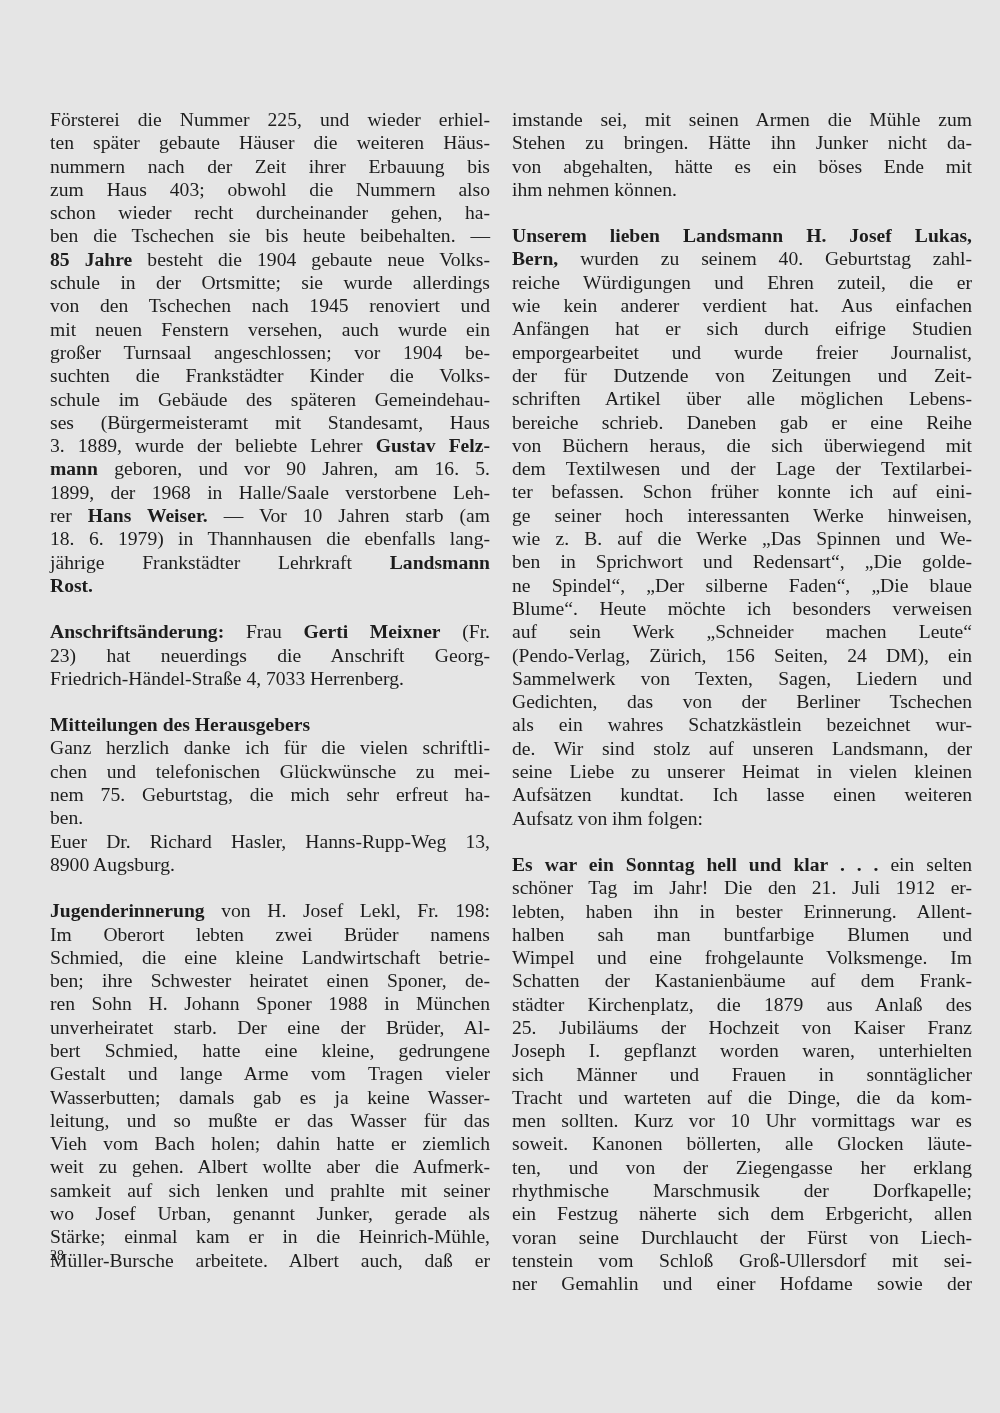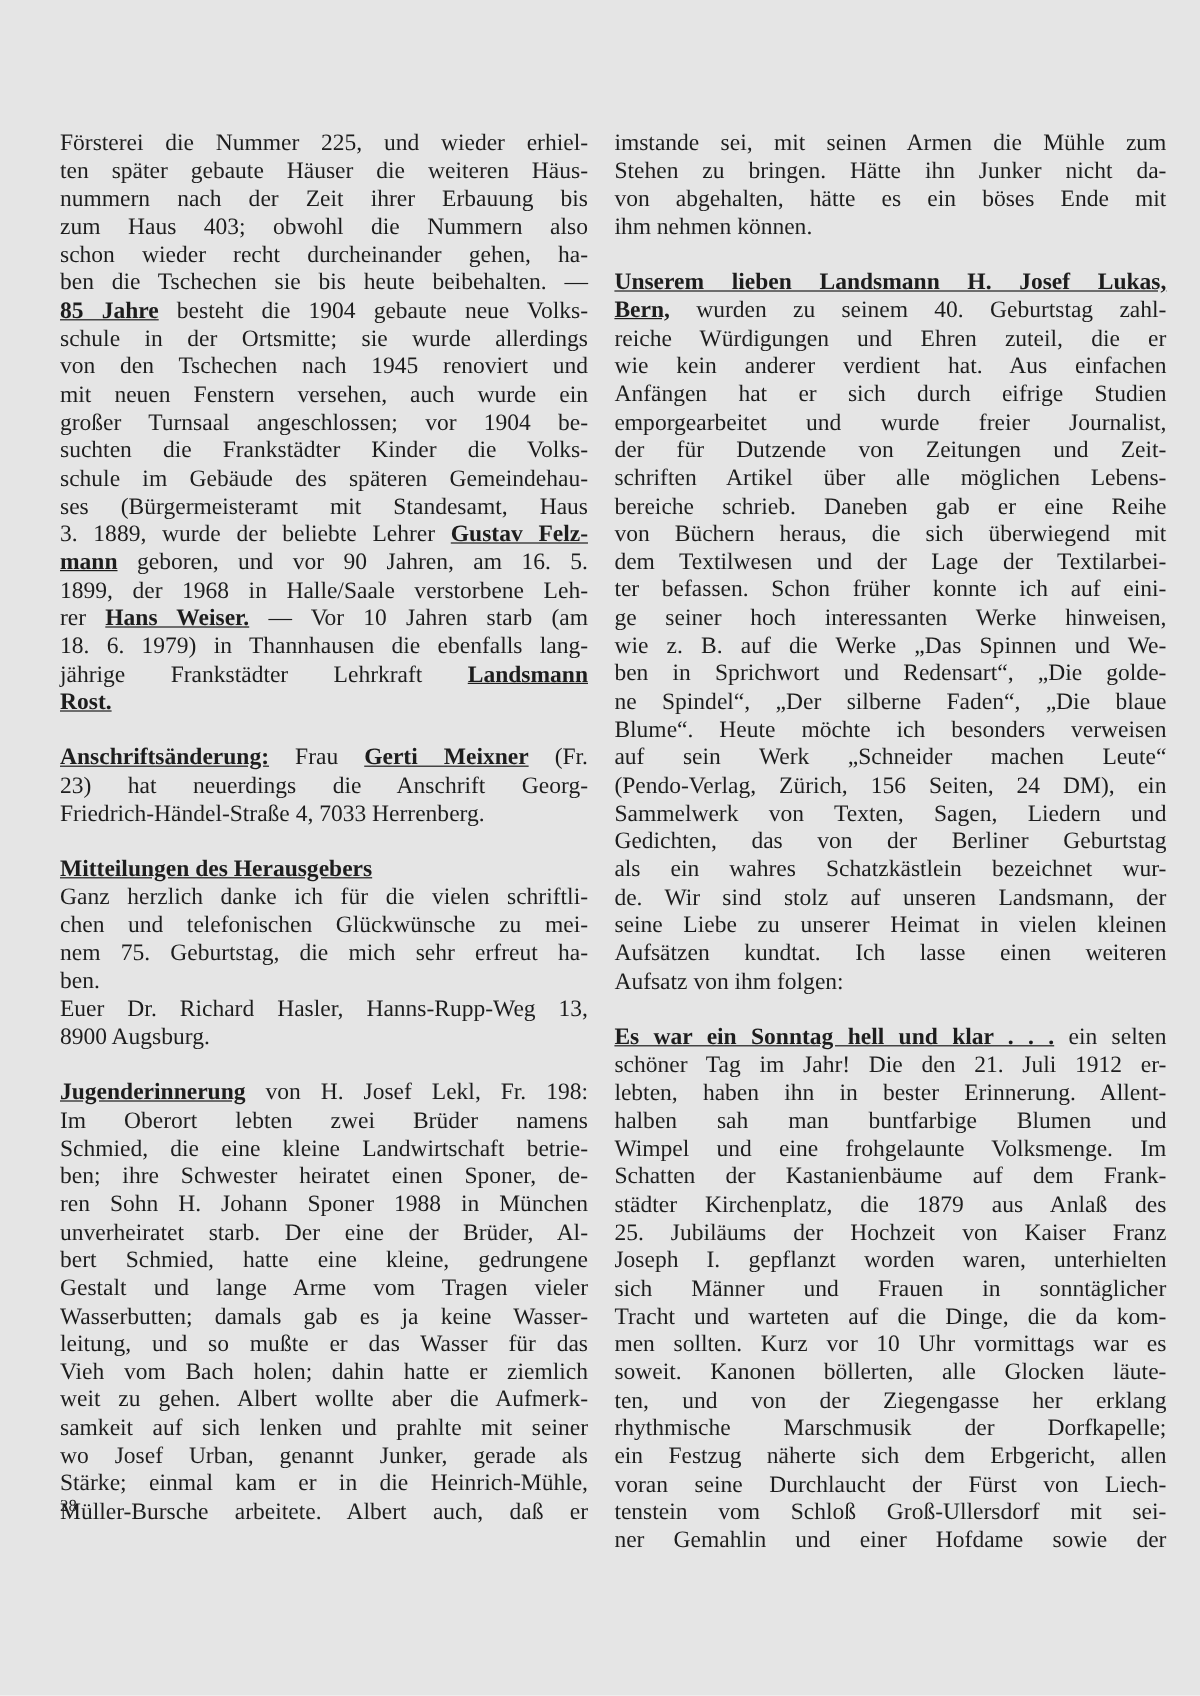--- a/index.html
+++ b/index.html
@@ -19,21 +19,21 @@
   .line {
     display: block;
     height: 23.3px;
     line-height: 23.3px;
     white-space: nowrap;
     text-align: justify;
     text-align-last: justify;
     overflow: visible;
   }
   .line.last { text-align-last: left; }
-  .line b, .b { font-weight: bold; text-decoration: underline; }
+  .line b, .b { font-weight: bold; }
   .page-number {
     position: absolute; left: 50px; top: 1244px;
     font-size: 14px; line-height: 23px;
   }
 </style>
 </head>
 <body>
 
 <div class="page">
   <div class="col col-left">
@@ -114,21 +114,21 @@
         <span class="line"><span>dem Textilwesen und der Lage der Textilarbei-</span></span>
         <span class="line"><span>ter befassen. Schon früher konnte ich auf eini-</span></span>
         <span class="line"><span>ge seiner hoch interessanten Werke hinweisen,</span></span>
         <span class="line"><span>wie z. B. auf die Werke „Das Spinnen und We-</span></span>
         <span class="line"><span>ben in Sprichwort und Redensart“, „Die golde-</span></span>
         <span class="line"><span>ne Spindel“, „Der silberne Faden“, „Die blaue</span></span>
         <span class="line"><span>Blume“. Heute möchte ich besonders verweisen</span></span>
         <span class="line"><span>auf sein Werk „Schneider machen Leute“</span></span>
         <span class="line"><span>(Pendo-Verlag, Zürich, 156 Seiten, 24 DM), ein</span></span>
         <span class="line"><span>Sammelwerk von Texten, Sagen, Liedern und</span></span>
-        <span class="line"><span>Gedichten, das von der Berliner Geburtstag</span></span>
+        <span class="line"><span>Gedichten, das von der Berliner Tschechen</span></span>
         <span class="line"><span>als ein wahres Schatzkästlein bezeichnet wur-</span></span>
         <span class="line"><span>de. Wir sind stolz auf unseren Landsmann, der</span></span>
         <span class="line"><span>seine Liebe zu unserer Heimat in vielen kleinen</span></span>
         <span class="line"><span>Aufsätzen kundtat. Ich lasse einen weiteren</span></span>
         <span class="line last"><span>Aufsatz von ihm folgen:</span></span>
       </div>
       <div class="para gap">
         <span class="line"><span class="b">Es war ein Sonntag hell und klar . . .</span><span> ein selten</span></span>
         <span class="line"><span>schöner Tag im Jahr! Die den 21. Juli 1912 er-</span></span>
         <span class="line"><span>lebten, haben ihn in bester Erinnerung. Allent-</span></span>

